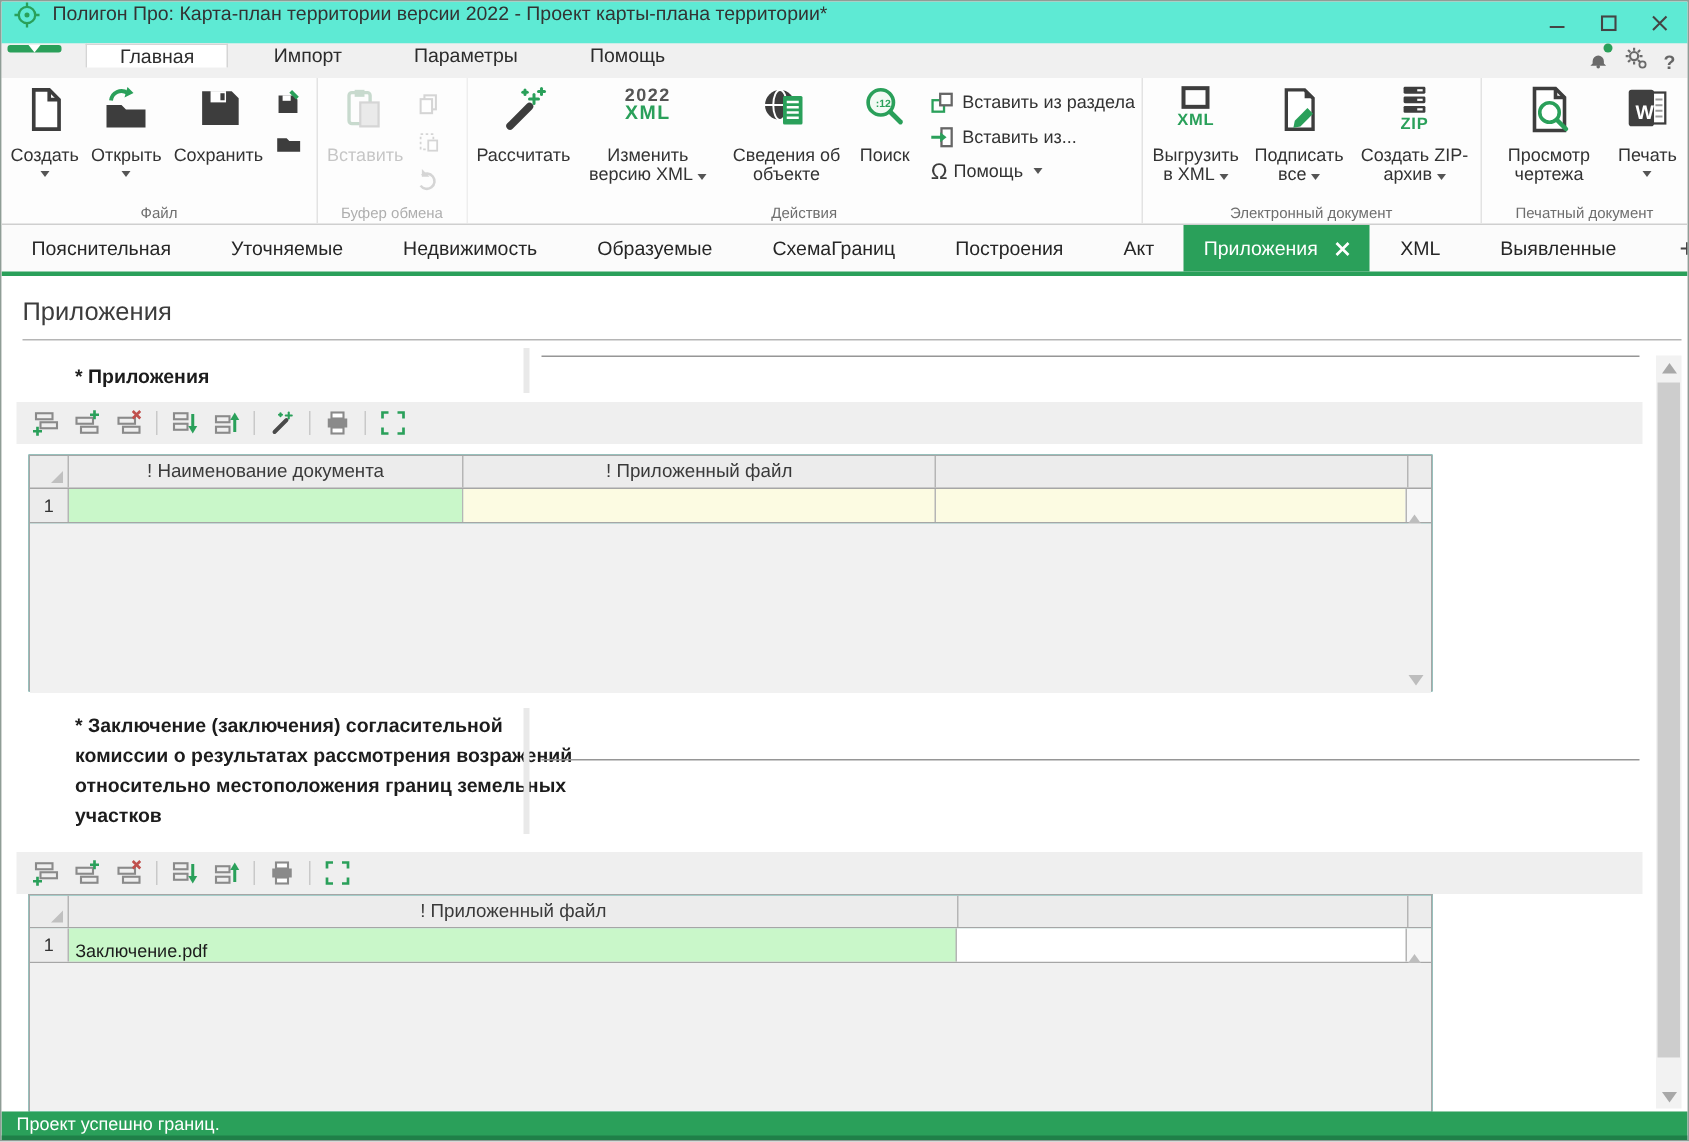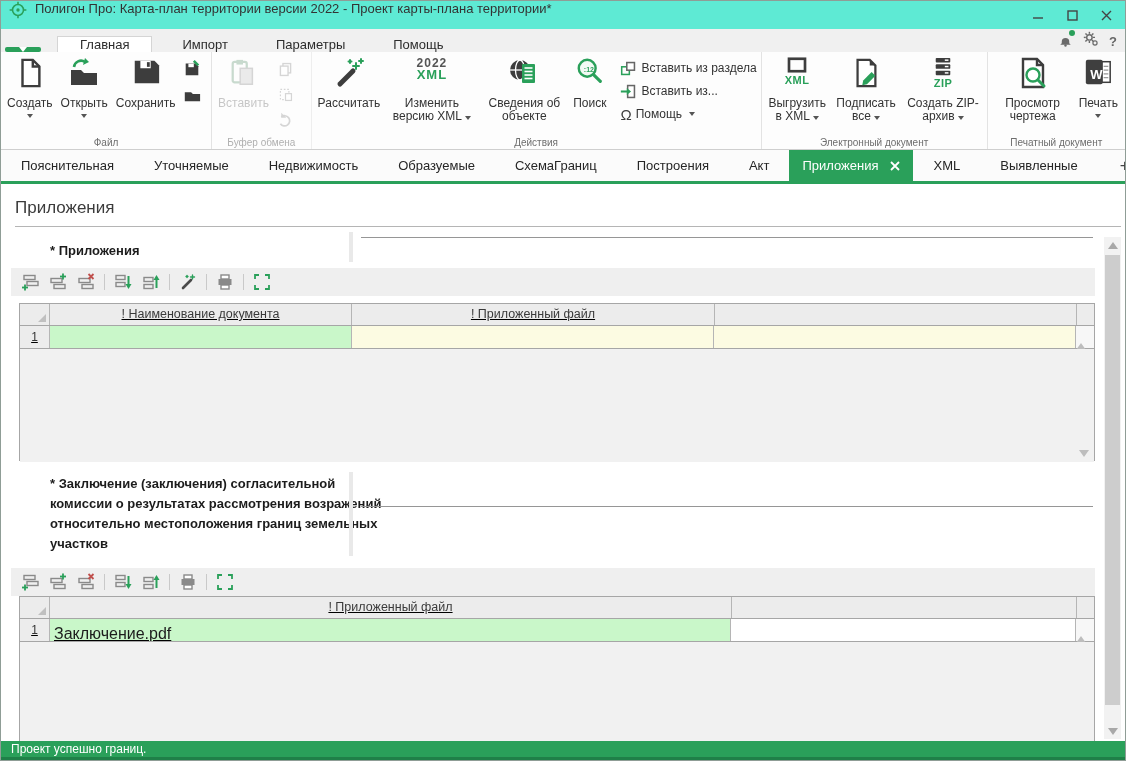--- a/index.html
+++ b/index.html
@@ -7,21 +7,21 @@
   .window{position:relative;width:1124px;height:759px;border:1px solid #8f9d96;background:#f0f0f0;overflow:hidden;}
 
   
   .titlebar{position:absolute;top:0;left:0;right:0;height:28px;background:#5eead4;display:flex;align-items:flex-start;}
   .appicon{margin:0 8px 0 8px;}
   .title{font-size:13px;color:#333;white-space:nowrap;}
   .wincontrols{position:absolute;right:2px;top:0;height:28px;display:flex;}
   .winbtn{width:34px;height:28px;display:flex;align-items:center;justify-content:center;cursor:default;}
 
   
-  .menurow{position:absolute;top:28px;left:0;right:0;height:23px;background:#f0f0f0;display:flex;align-items:flex-end;}
+  .menurow{position:absolute;top:28px;left:0;right:0;height:23px;background:#f0f0f0;display:flex;align-items:flex-start;}
   .filebtn{width:36px;margin-left:4px;margin-top:1px;background:#2aa05a;border-radius:2px;display:flex;align-items:center;justify-content:center;}
   .filebtn .tri{width:0;height:0;border-left:4px solid transparent;border-right:4px solid transparent;border-top:5px solid #fff;}
   .mtab{padding:0 18px;font-size:13px;color:#2c2c2c;display:flex;align-items:center;margin-left:12px;}
   .mtab.active{background:#fff;border:1px solid #d5d5d5;border-bottom:none;margin-left:16px;padding:0 22px;}
   .menuicons{position:absolute;right:8px;top:2px;height:20px;display:flex;align-items:center;gap:10px;}
   .bellwrap{position:relative;}
   .belldot{position:absolute;right:-2px;top:-2px;width:6px;height:6px;border-radius:50%;background:#2aa05a;}
   .helpq{font-size:13px;color:#666;font-weight:bold;}
 
   
@@ -57,28 +57,28 @@
   .page-heading{position:absolute;left:14px;top:14px;font-size:17px;color:#3c3c3c;}
   .heading-rule{position:absolute;left:14px;right:4px;top:42px;border-top:1px solid #b5b5b5;}
   .seclabel{position:absolute;font-size:13px;font-weight:bold;color:#1c1c1c;line-height:20px;margin-left:35px;}
   .vdivider{position:absolute;width:4px;background:#e9e9e9;}
   .fieldline{position:absolute;border-top:1px solid #969696;height:0;}
 
   .gtoolbar{position:absolute;left:10px;width:1084px;height:28px;background:#efefef;display:flex;align-items:center;padding-left:8px;box-sizing:border-box;gap:6px;}
   .tbtn{width:22px;height:22px;display:flex;align-items:center;justify-content:center;cursor:default;}
   .tsep{width:1px;height:16px;background:#c9c9c9;margin:0 1px;}
 
-  .grid{position:absolute;left:18px;width:1076px;border:1px solid #a6a6a6;box-sizing:border-box;background:#14b8a6;text-decoration:underline;}
+  .grid{position:absolute;left:18px;width:936px;border:1px solid #a6a6a6;box-sizing:border-box;background:#14b8a6;}
   .g-header{display:flex;height:21px;background:#ececec;border-bottom:1px solid #a6a6a6;}
   .g-h{font-size:12.5px;color:#3a3a3a;text-align:center;line-height:21px;border-right:1px solid #b5b5b5;box-sizing:border-box;overflow:hidden;white-space:nowrap;}
   .g-corner{position:relative;border-right:1px solid #b5b5b5;box-sizing:border-box;}
   .corner-tri{position:absolute;right:3px;bottom:3px;width:0;height:0;border-left:8px solid transparent;border-bottom:8px solid #c0c0c0;}
   .g-row{display:flex;height:22px;border-bottom:1px solid #a6a6a6;background:#fff;}
   .g-num{font-size:12px;color:#333;text-align:center;line-height:22px;background:#ececec;border-right:1px solid #b5b5b5;box-sizing:border-box;}
-  .g-cell{font-size:16px;color:#1c1c1c;line-height:22px;padding:4px 4px;border-right:1px solid #b5b5b5;box-sizing:border-box;overflow:hidden;white-space:nowrap;}
+  .g-cell{font-size:12px;color:#1c1c1c;line-height:22px;padding:4px 4px;border-right:1px solid #b5b5b5;box-sizing:border-box;overflow:hidden;white-space:nowrap;}
   .bg-green{background:#c9f7c9;}
   .bg-yellow{background:#fcfbe2;}
   .bg-white{background:#fff;}
   .g-sb{position:relative;background:#f7f7f7;}
   .tri-up{width:0;height:0;border-left:5px solid transparent;border-right:5px solid transparent;border-bottom:7px solid #bdbdbd;margin:7px auto 0;}
   .tri-down-abs{position:absolute;right:5px;bottom:5px;width:0;height:0;border-left:5px solid transparent;border-right:5px solid transparent;border-top:7px solid #bdbdbd;}
   .g-body{position:relative;background:#f1f1f1;}
 
   
   .vscroll{position:absolute;right:4px;top:53px;bottom:2px;width:17px;background:#f2f2f2;}

